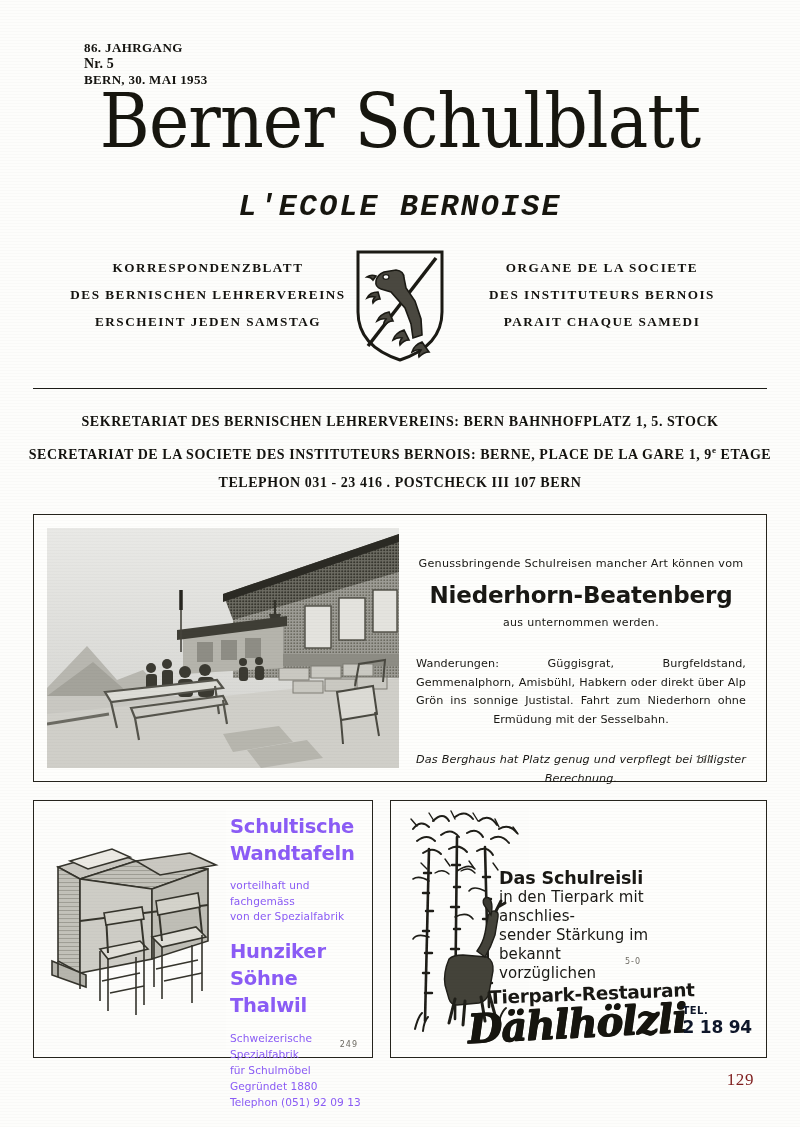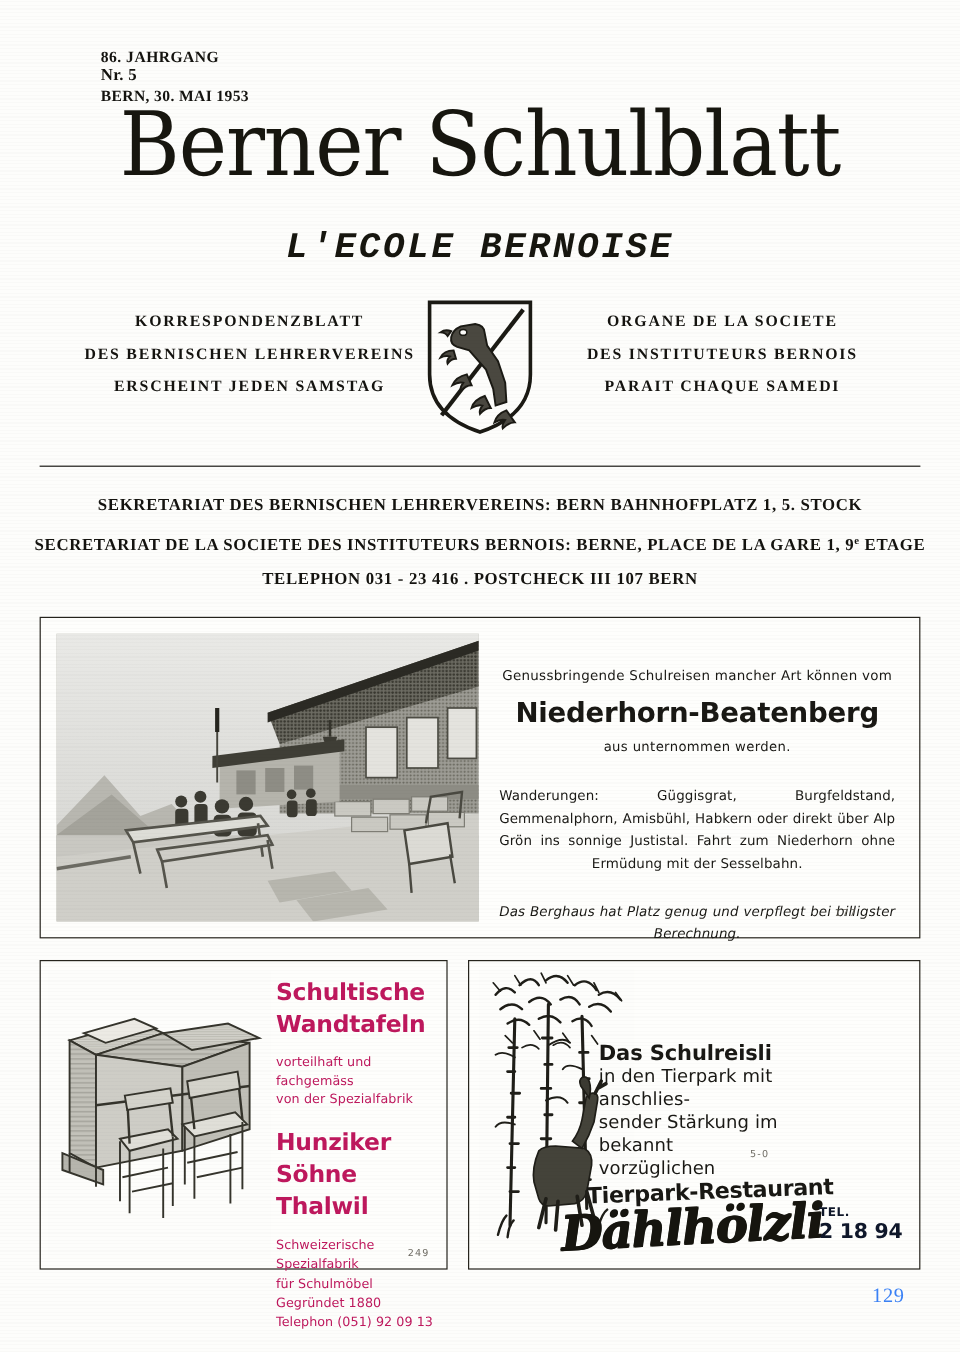--- a/index.html
+++ b/index.html
@@ -190,21 +190,21 @@
   
   .hz-img {
     position: absolute;
     left: 6px; top: 8px;
     width: 186px; height: 240px;
   }
   .hz-text {
     position: absolute;
     left: 196px; top: 12px;
     width: 140px;
-    color: #be185d;
+    color: #8b5cf6;
   }
   .hz-h1 {
     font-size: 19.5px;
     font-weight: bold;
     line-height: 27px;
     letter-spacing: -0.2px;
   }
   .hz-p {
     font-size: 10.6px;
     line-height: 15.5px;
@@ -310,21 +310,21 @@
     margin-top: 1px;
   }
 
   
   .folio {
     position: absolute;
     right: 46px;
     top: 1070px;
     font-size: 17px;
     font-family: "Liberation Serif", serif;
-    color: #3b82f6;
+    color: #7f1d1d;
     letter-spacing: 0.6px;
   }
 
   .grain {
     position: absolute;
     inset: 0;
     pointer-events: none;
     opacity: 0.035;
     background-image:
       repeating-linear-gradient(0deg, rgba(0,0,0,0.5) 0 1px, transparent 1px 3px);

